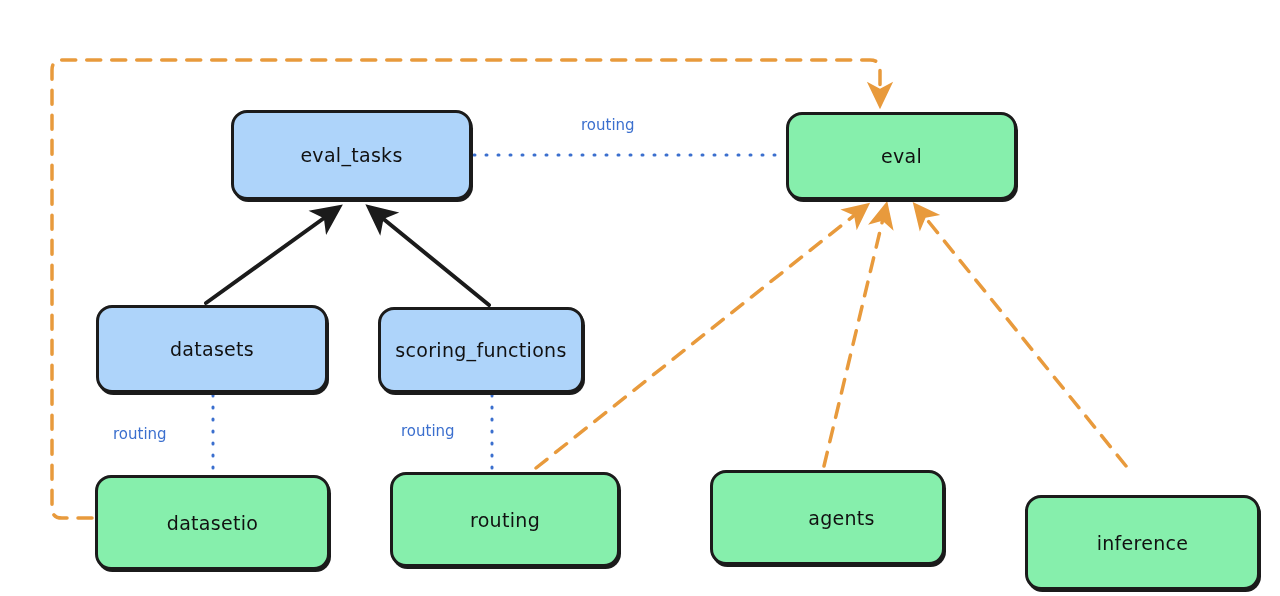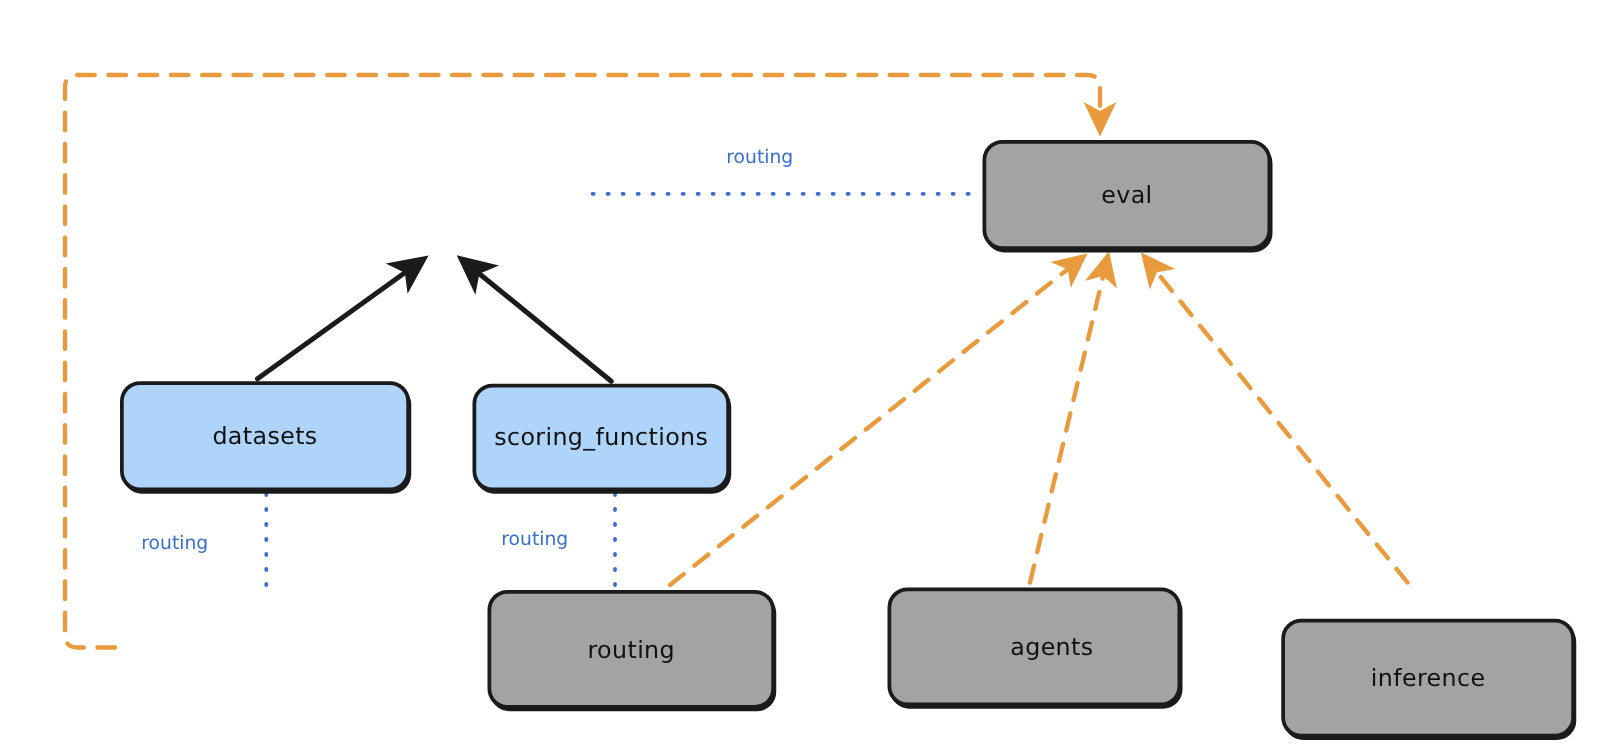--- a/index.html
+++ b/index.html
@@ -36,21 +36,21 @@
     border: 3px solid #1b1b1b;
     border-radius: 16px;
     font-family: "DejaVu Sans", sans-serif;
     font-size: 19px;
     color: #111111;
     letter-spacing: 0.3px;
     
     box-shadow: 1.5px 2.5px 0 -0.5px #1b1b1b;
   }
   .node.blue  { background: #aed4fa; }
-  .node.green { background: #a3a3a3; justify-content: center; }
+  .node.green { background: #86efac; justify-content: center; }
 
   .node-label {
     pointer-events: none;
     white-space: nowrap;
   }
   .edge-label {
     position: absolute;
     font-family: "DejaVu Sans", sans-serif;
     font-size: 15px;
     color: #3b6fce;
@@ -87,33 +87,39 @@
     </g>
 
     <g>
       <path d="M 536 468 L 866 206" fill="none" stroke="#e89a3c" stroke-width="3.5" stroke-linecap="round" stroke-dasharray="14 11" marker-end="url(#arrow-orange)"></path>
       <path d="M 824 466 L 886 206" fill="none" stroke="#e89a3c" stroke-width="3.5" stroke-linecap="round" stroke-dasharray="14 11" marker-end="url(#arrow-orange)"></path>
       <path d="M 1126 466 L 916 206" fill="none" stroke="#e89a3c" stroke-width="3.5" stroke-linecap="round" stroke-dasharray="14 11" marker-end="url(#arrow-orange)"></path>
       <path d="M 92 518 L 62 518 Q 52 518 52 508 L 52 70 Q 52 60 62 60 L 870 60 Q 880 60 880 70 L 880 104" fill="none" stroke="#e89a3c" stroke-width="3.5" stroke-linecap="round" stroke-dasharray="14 11" marker-end="url(#arrow-orange)"></path>
     </g>
   </svg>
 
+  <div class="node blue" style="left:231px; top:110px; width:241px; height:90px;">
+    <span class="node-label">eval_tasks</span>
+  </div>
 
   <div class="node green" style="left:786px; top:112px; width:231px; height:88px;">
     <span class="node-label">eval</span>
   </div>
 
   <div class="node blue" style="left:96px; top:305px; width:232px; height:88px;">
     <span class="node-label">datasets</span>
   </div>
 
   <div class="node blue" style="left:378px; top:307px; width:206px; height:86px;">
     <span class="node-label">scoring_functions</span>
   </div>
 
+  <div class="node green" style="left:95px; top:475px; width:235px; height:95px;">
+    <span class="node-label">datasetio</span>
+  </div>
 
   <div class="node green" style="left:390px; top:472px; width:230px; height:95px;">
     <span class="node-label">routing</span>
   </div>
 
   <div class="node green" style="left:710px; top:470px; width:235px; height:95px;padding-left:28px;">
     <span class="node-label">agents</span>
   </div>
 
   <div class="node green" style="left:1025px; top:470px; width:235px; height:95px;margin-top:25px;">

